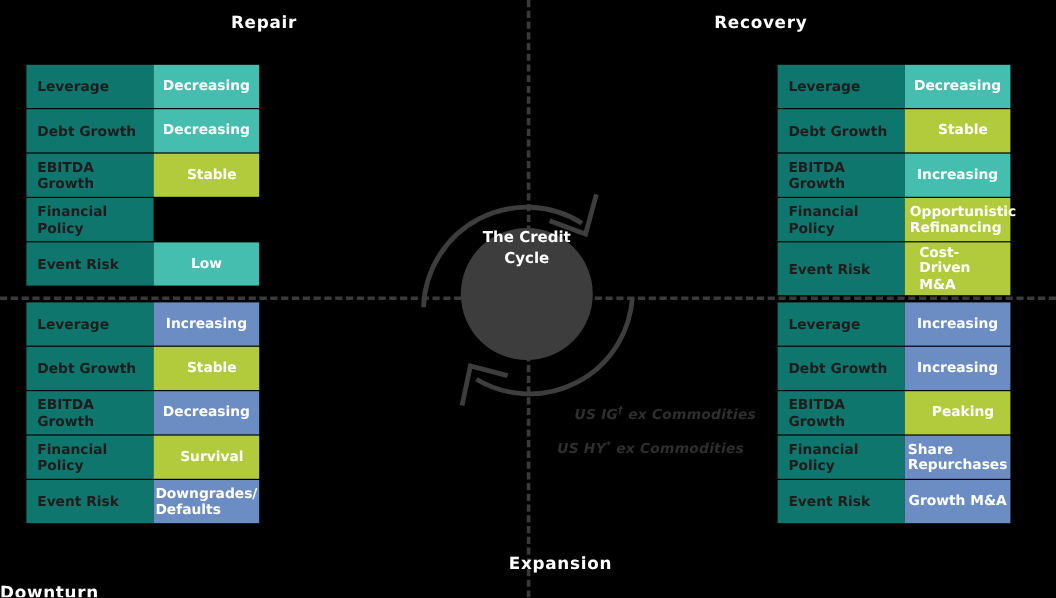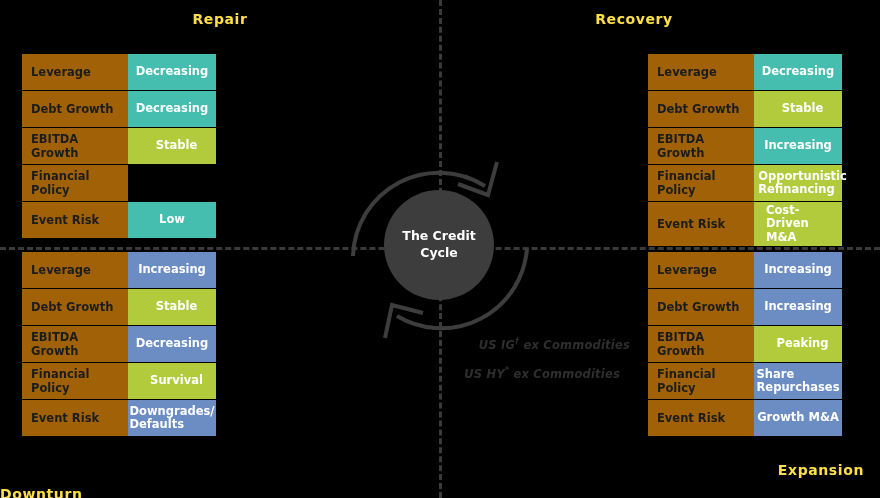--- a/index.html
+++ b/index.html
@@ -30,49 +30,49 @@
     left: 439px;
     top: 0;
     width: 0;
     height: 498px;
     border-left: 3px dashed #3a3a3a;
   }
 
   
   .quad-title {
     position: absolute;
-    color: #fde047;
+    color: #ffffff;
     font-size: 14px;
     font-weight: bold;
     letter-spacing: 0.6px;
     white-space: nowrap;
   }
   #quad-repair   { left: 0;     top: 11px;  width: 440px; text-align: center; }
   #quad-recovery { left: 414px; top: 11px;  width: 440px; text-align: center; }
   #quad-downturn { left: 0;     top: 486px; width: 440px; text-align: left; }
-  #quad-expansion{ left: 424px; top: 462px; width: 440px; text-align: right; }
+  #quad-expansion{ left: 424px; top: 462px; width: 440px; text-align: left; }
 
   
   .metric-table {
     position: absolute;
     width: 210px;
     border-collapse: separate;
     border-spacing: 0 1px;
   }
   #table-repair    { left: 22px;  top: 54px;  }
   #table-recovery  { left: 648px; top: 54px;  }
   #table-downturn  { left: 22px;  top: 252px; }
   #table-expansion { left: 648px; top: 252px; }
 
   .metric-row { display: flex; width: 210px; margin-bottom: 1px; }
 
   .metric-label {
     width: 106px;
     box-sizing: border-box;
-    background: #a16207;
+    background: #0f766e;
     color: #1c1c1c;
     font-size: 11.5px;
     font-weight: bold;
     padding: 0 9px;
     display: flex;
     align-items: center;
     min-height: 36px;
   }
   .metric-value {
     width: 88px;
@@ -117,21 +117,20 @@
     position: absolute;
     left: 384px;
     top: 190px;
     width: 110px;
     height: 110px;
     border-radius: 50%;
     background: #3d3d3d;
     display: flex;
     flex-direction: column;
     align-items: center;
-    justify-content: center;
   }
   #cycle-circle .cyc-line {
     color: #ffffff;
     font-size: 12.5px;
     font-weight: bold;
     line-height: 1.35;
     text-align: center;
   }
 </style>
 </head>

